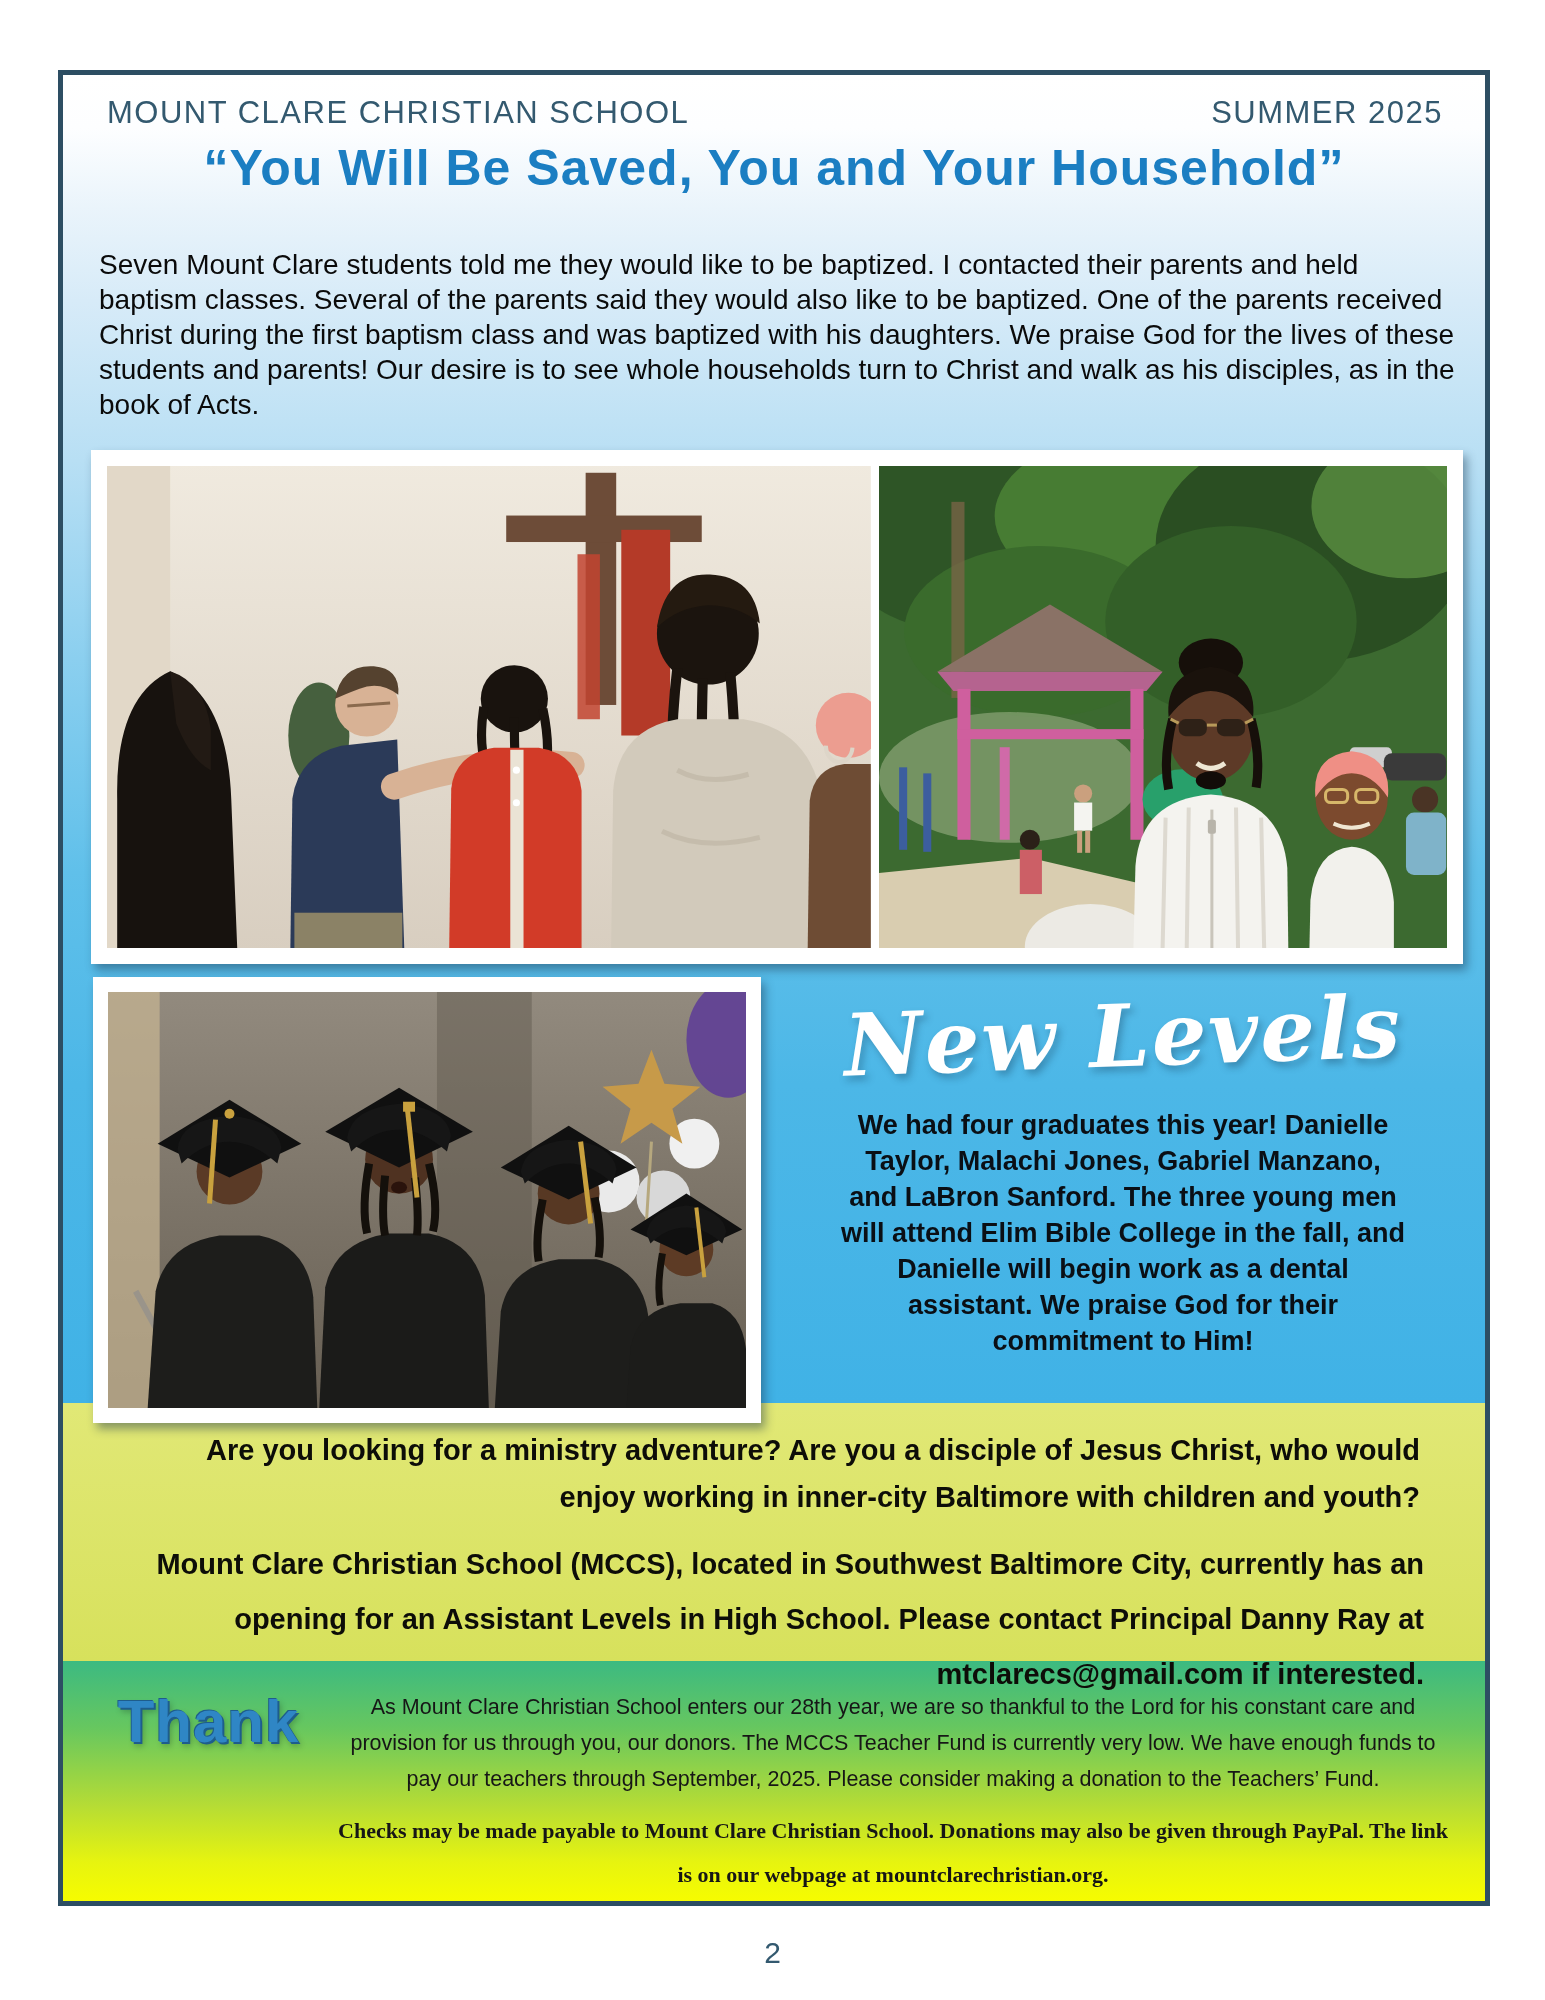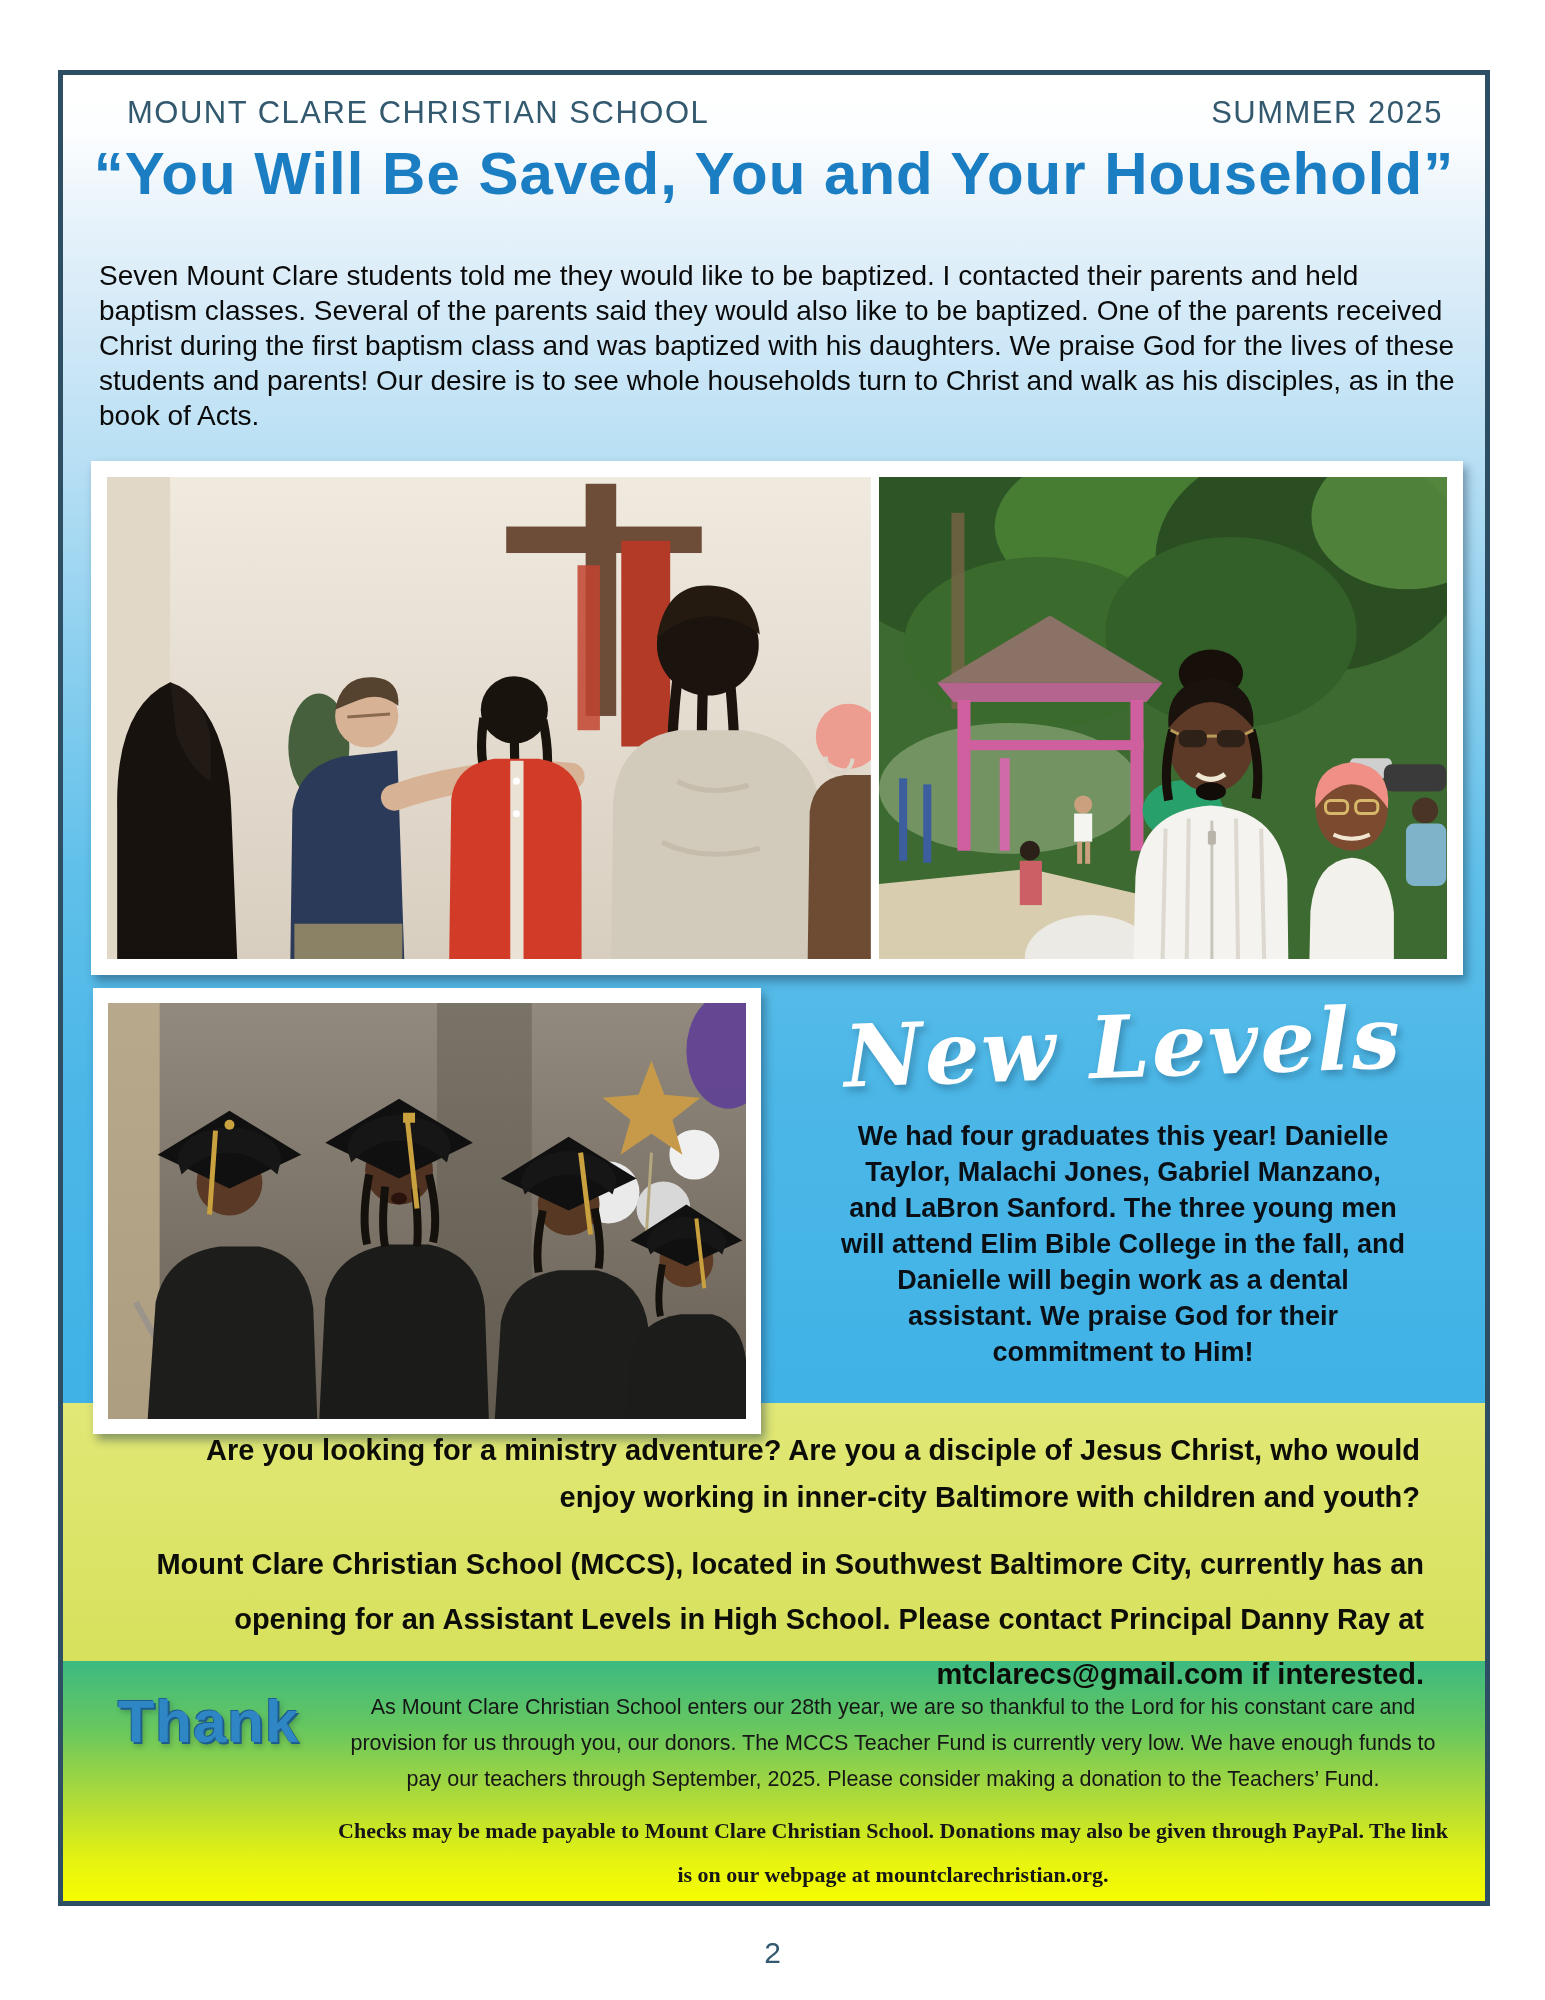--- a/index.html
+++ b/index.html
@@ -14,24 +14,24 @@
   }
   
   .section-top{
     height:1328px;
     background:linear-gradient(180deg,
       #ffffff 0%, #fdfeff 4%, #eaf4fb 10%, #d7ebf8 17%,
       #b8dff4 29%, #8bcfef 44%, #60c0ea 60%, #4cb7e7 76%, #40b2e6 100%);
   }
   .masthead{
     display:flex;justify-content:space-between;align-items:baseline;
-    padding:20px 42px 0 64px;color:#33596f;font-size:31px;letter-spacing:1.5px;
+    padding:20px 42px 0 44px;color:#33596f;font-size:31px;letter-spacing:1.5px;
   }
   .headline{
-    text-align:center;color:#1b7ec2;font-size:60px;font-weight:bold;
+    text-align:center;color:#1b7ec2;font-size:50px;font-weight:bold;
     letter-spacing:1px;margin-top:8px;
   }
   .intro{
     margin:50px 24px 0 36px;font-size:28px;line-height:35px;color:#0a0a0a;
   }
   .collage{
     margin:28px 0 0 28px;width:1372px;height:514px;background:#ffffff;
     box-shadow:4px 6px 9px rgba(25,50,75,.45);
     padding:16px;box-sizing:border-box;display:flex;gap:8px;
   }

